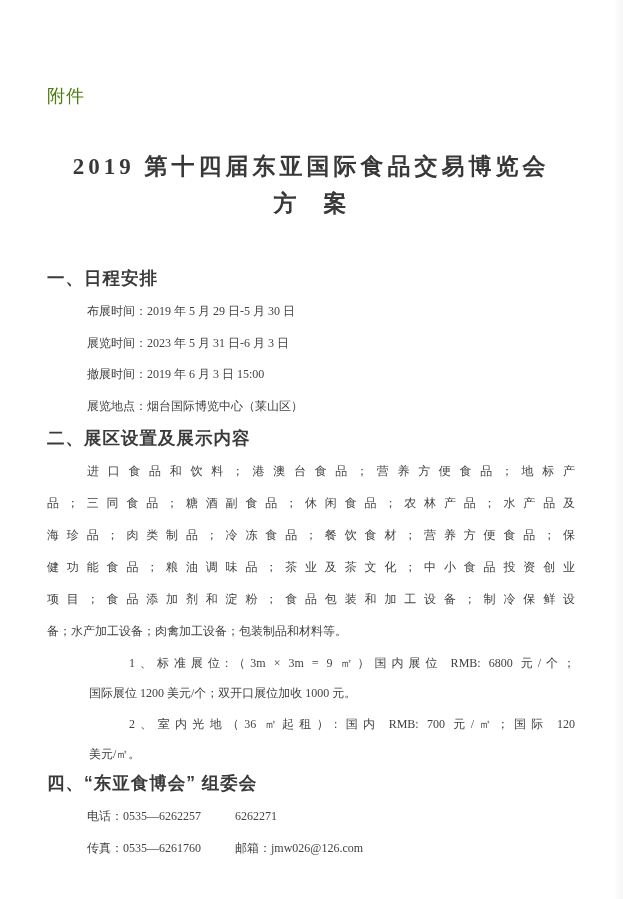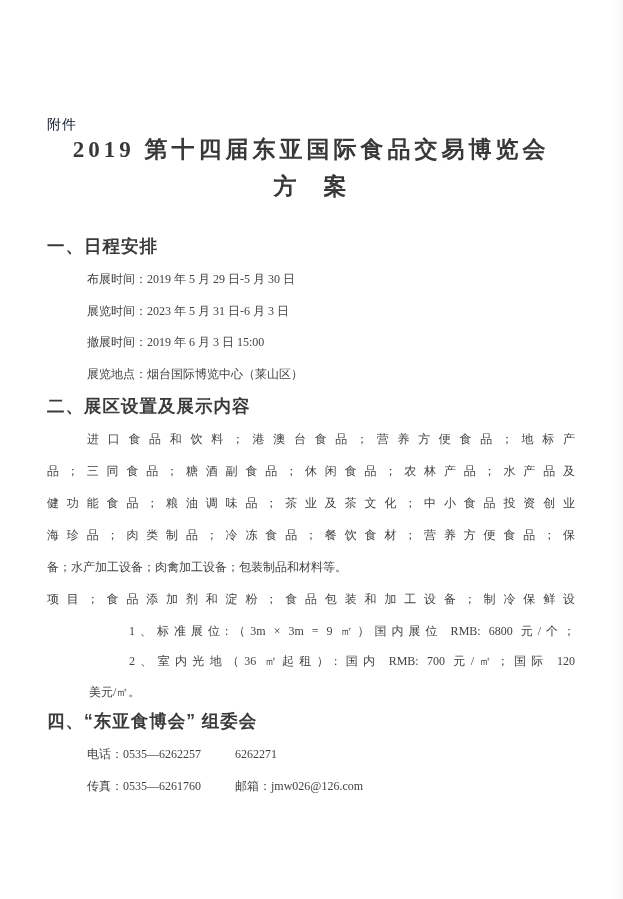--- a/index.html
+++ b/index.html
@@ -16,46 +16,45 @@
   
   .page::after {
     content:"";
     position:absolute; top:0; right:0; width:10px; height:100%;
     background:linear-gradient(to right, rgba(0,0,0,0), rgba(0,0,0,0.035));
     pointer-events:none;
   }
   .inner { padding:84px 48px 0 47px; }
 
   .attachment {
-    font-size:14px;
-    color:#0f172a;
+    font-size:18px;
+    color:#4d7c0f;
     letter-spacing:1px;
-    margin-top:32px;
   }
 
   .title {
     text-align:center;
     font-weight:700;
     font-size:23px;
     color:#383838;
     letter-spacing:4px;
     line-height:32px;
   }
-  .title1 { }
+  .title1 { margin-top:43px; }
   .title2 { margin-top:5px; letter-spacing:2px; }
 
   .sec-heading {
     font-family:"Liberation Sans","DejaVu Sans",sans-serif;
     font-weight:700;
     font-size:17.5px;
     color:#3a3a3a;
     letter-spacing:1px;
     line-height:26px;
   }
-  .h1 { margin-top:30px; }
+  .h1 { margin-top:45px; }
   .h2 { margin-top:2px; }
   .h3 { margin-top:1px; }
   .h4 { margin-top:1px; }
 
   .ln {
     font-size:12px;
     line-height:31.7px;
     color:#424242;
     white-space:nowrap;
   }
@@ -87,28 +86,29 @@
       <div class="ln sched">布展时间：2019 年 5 月 29 日-5 月 30 日</div>
       <div class="ln sched">展览时间：2023 年 5 月 31 日-6 月 3 日</div>
       <div class="ln sched">撤展时间：2019 年 6 月 3 日 15:00</div>
       <div class="ln sched">展览地点：烟台国际博览中心（莱山区）</div>
     </div>
 
     <div class="sec-heading h2">二、展区设置及展示内容</div>
     <div class="para">
       <div class="ln just indent">进口食品和饮料；港澳台食品；营养方便食品；地标产</div>
       <div class="ln just">品；三同食品；糖酒副食品；休闲食品；农林产品；水产品及</div>
+      <div class="ln just">海珍品；肉类制品；冷冻食品；餐饮食材；营养方便食品；保</div>
       <div class="ln just">健功能食品；粮油调味品；茶业及茶文化；中小食品投资创业</div>
-      <div class="ln just">海珍品；肉类制品；冷冻食品；餐饮食材；营养方便食品；保</div>
+      <div class="ln just">项目；食品添加剂和淀粉；食品包装和加工设备；制冷保鲜设</div>
       <div class="ln">备；水产加工设备；肉禽加工设备；包装制品和材料等。</div>
-      <div class="ln just">项目；食品添加剂和淀粉；食品包装和加工设备；制冷保鲜设</div>
     </div>
 
     <div class="pricing">
       <div class="ln just indent">1、标准展位:（3m × 3m = 9 ㎡）国内展位 RMB: 6800 元/个；</div>
+      <div class="ln">国际展位 1200 美元/个；双开口展位加收 1000 元。</div>
       <div class="ln just indent">2、室内光地（36 ㎡起租）: 国内 RMB: 700 元/㎡；国际 120</div>
       <div class="ln">美元/㎡。</div>
     </div>
 
     <div class="sec-heading h4">四、“东亚食博会” 组委会</div>
     <div class="committee">
       <div class="ln">
         <span>电话：</span><span>0535—6262257</span><span class="gap">6262271</span>
       </div>
       <div class="ln">

